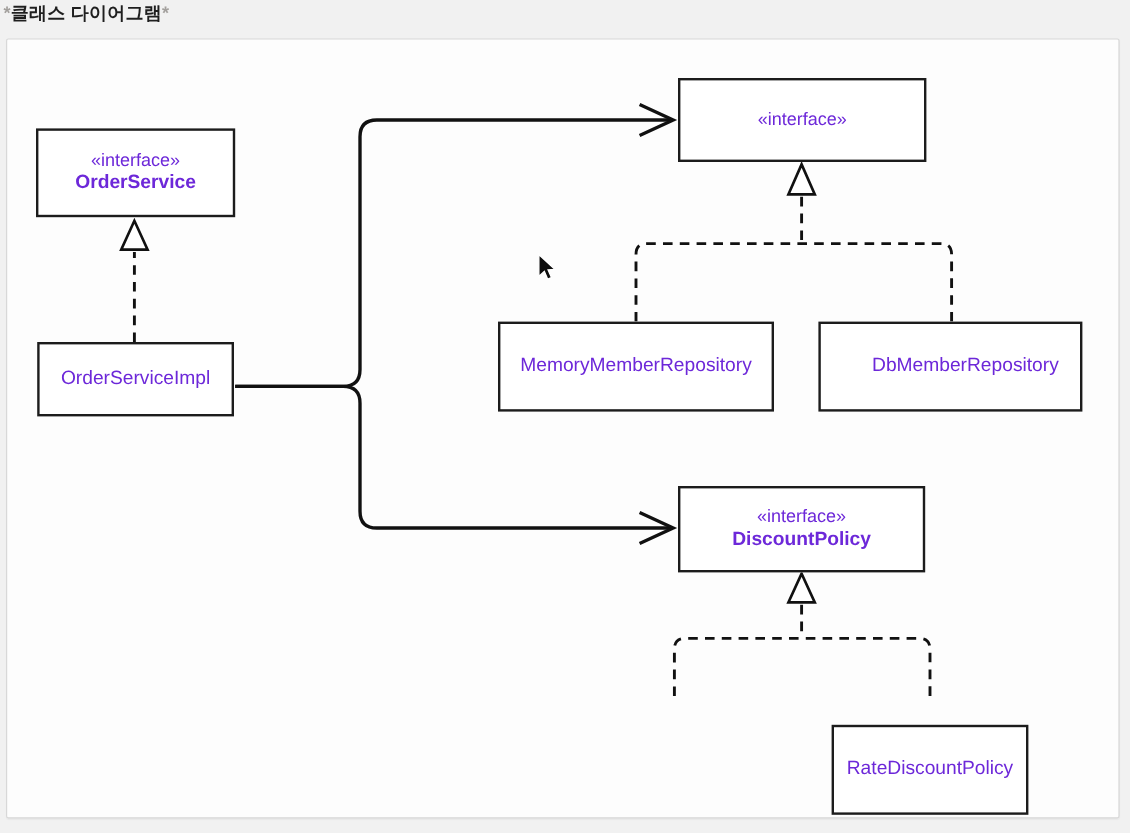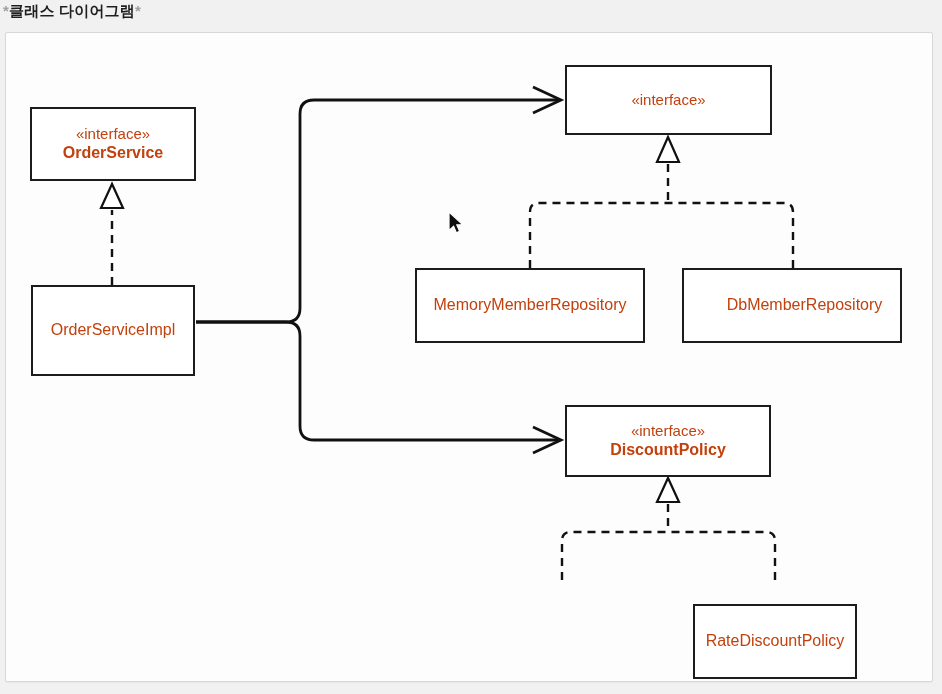--- a/index.html
+++ b/index.html
@@ -33,21 +33,21 @@
     width: 942px; height: 694px;
     z-index: 1; pointer-events: none;
   }
 
   .node {
     position: absolute; z-index: 2;
     background: #ffffff;
     border: 2px solid #1c1c1c;
     display: flex; flex-direction: column;
     align-items: center; justify-content: center;
-    color: #c2410c; text-align: center;
+    color: #6d28d9; text-align: center;
     line-height: 1.3;
   }
   .node .stereo { font-size: 15px; font-weight: normal; }
   .node .nname  { font-size: 16px; }
   .node.iface .nname { font-weight: bold; }
 
   svg.cursor {
     position: absolute; z-index: 3;
     left: 446px; top: 210px;
     width: 24px; height: 28px;
@@ -91,21 +91,21 @@
       <line x1="668" y1="504" x2="668" y2="531" stroke-dasharray="8 6"></line>
       <path d="M562,580 V541 Q562,532 571,532 H766 Q775,532 775,541 V580" stroke-dasharray="8 6"></path>
     </g>
   </svg>
 
   <div class="node iface" style="left:30px; top:107px; width:166px; height:74px;">
     <div class="stereo">«interface»</div>
     <div class="nname">OrderService</div>
   </div>
 
-  <div class="node" style="left:31px; top:285px; width:164px; height:91px;">
+  <div class="node" style="left:31px; top:285px; width:164px; height:62px;">
     <div class="nname">OrderServiceImpl</div>
   </div>
 
   <div class="node iface" style="left:565px; top:65px; width:207px; height:70px;">
     <div class="stereo">«interface»</div>
   </div>
 
   <div class="node" style="left:415px; top:268px; width:230px; height:75px;">
     <div class="nname">MemoryMemberRepository</div>
   </div>

